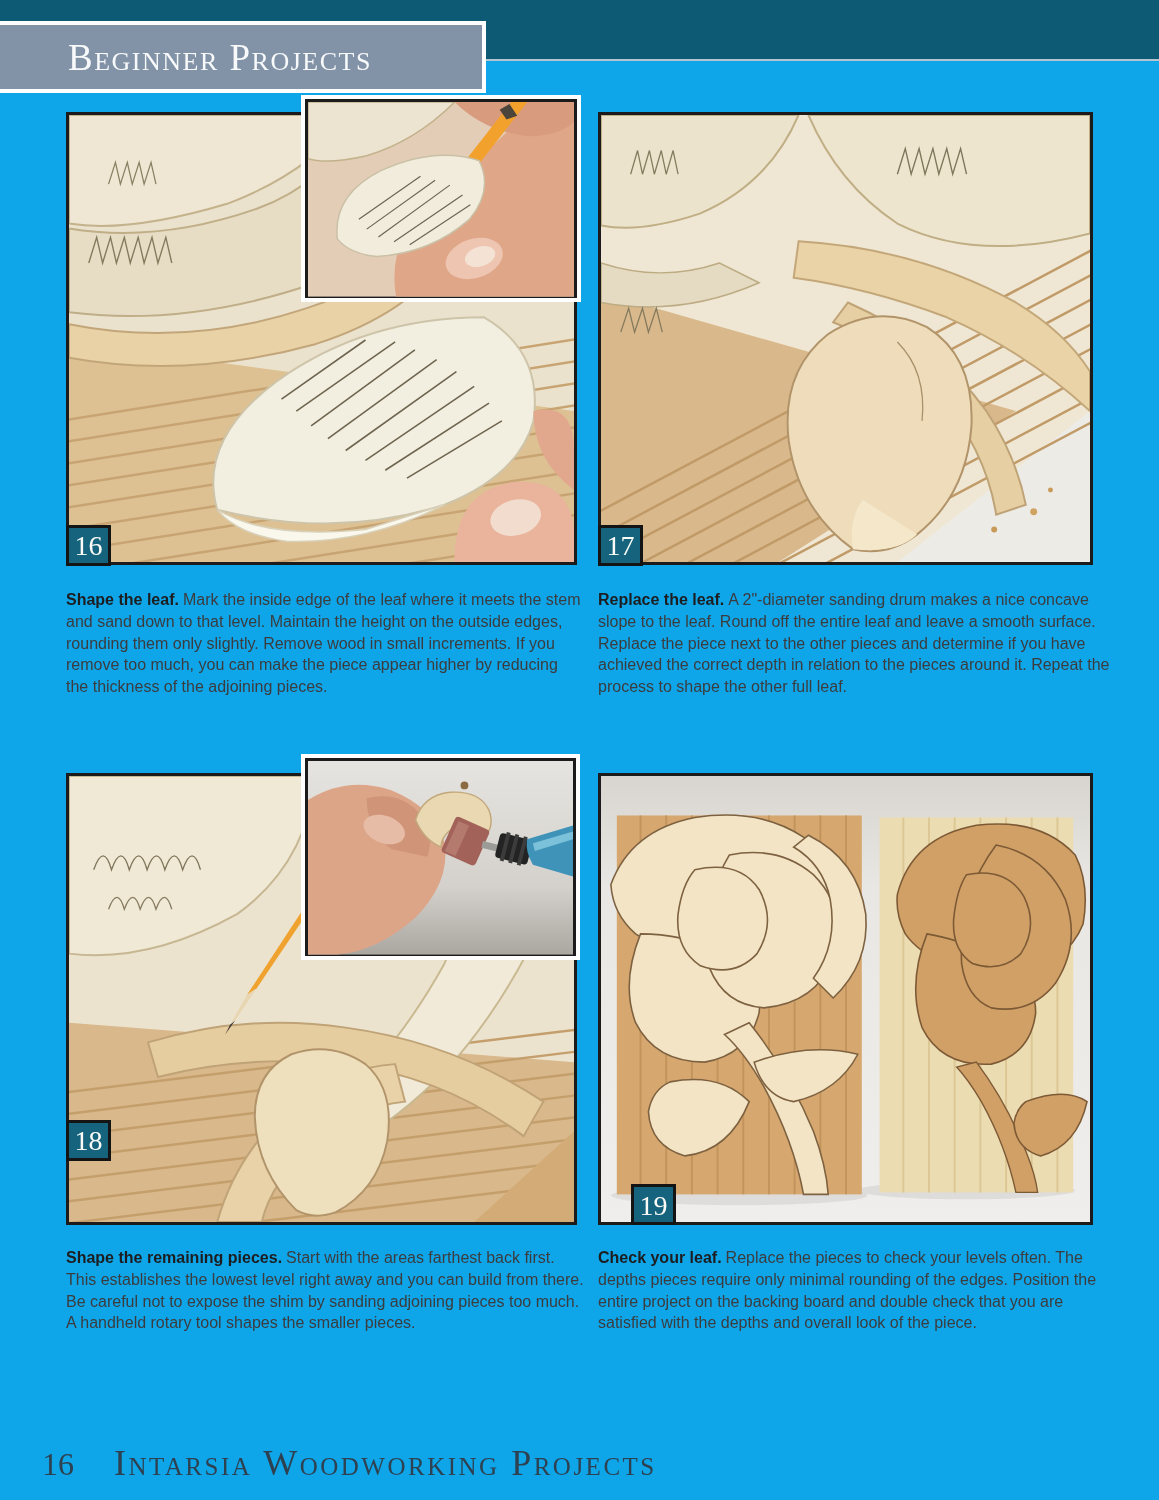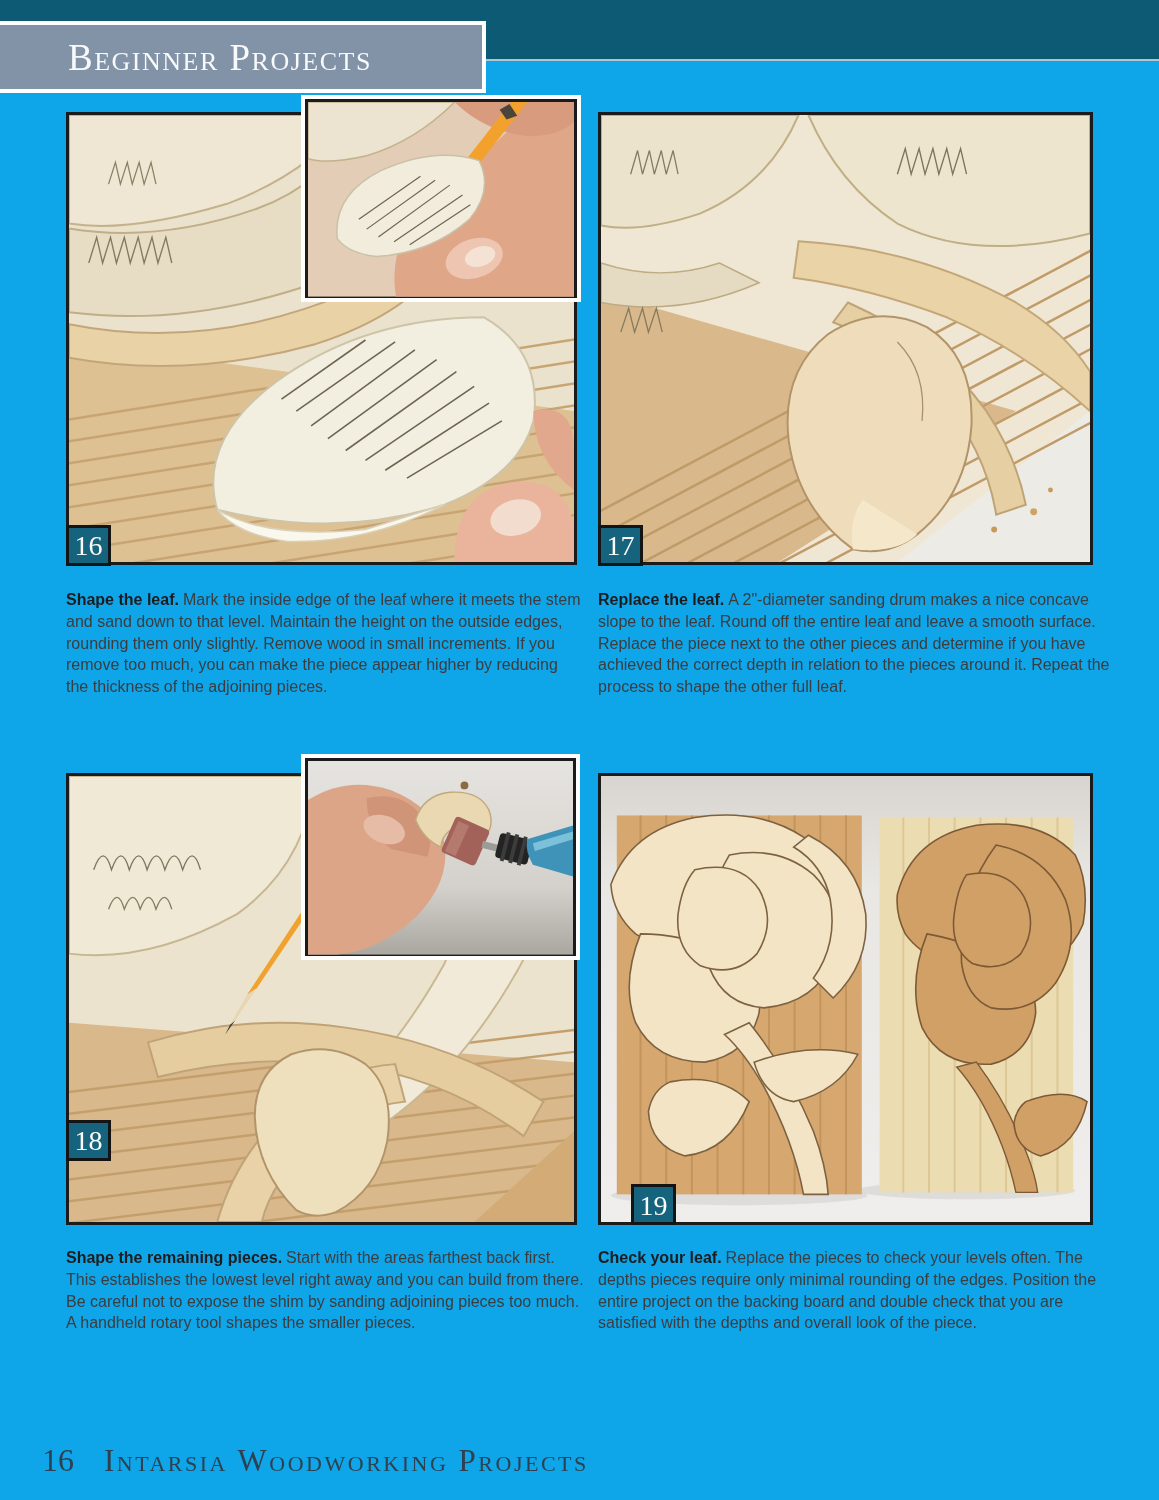--- a/index.html
+++ b/index.html
@@ -85,23 +85,23 @@
   
   .footer{
     position:absolute;left:42px;top:1442px;
     display:flex;align-items:baseline;
     color:#2e4151;
     font-family:"Liberation Serif",serif;
   }
   .footer .pagenum{font-size:32px;}
   .footer .booktitle{
     font-variant:small-caps;
-    font-size:31px;
+    font-size:36px;
     letter-spacing:2.5px;
-    margin-left:30px;
+    margin-left:40px;
   }
 </style>
 </head>
 <body>
 
 <div id="page">
 
   <div class="teal-band"></div>
   <div class="header-box">
     <span class="header-title">Beginner Projects</span>

